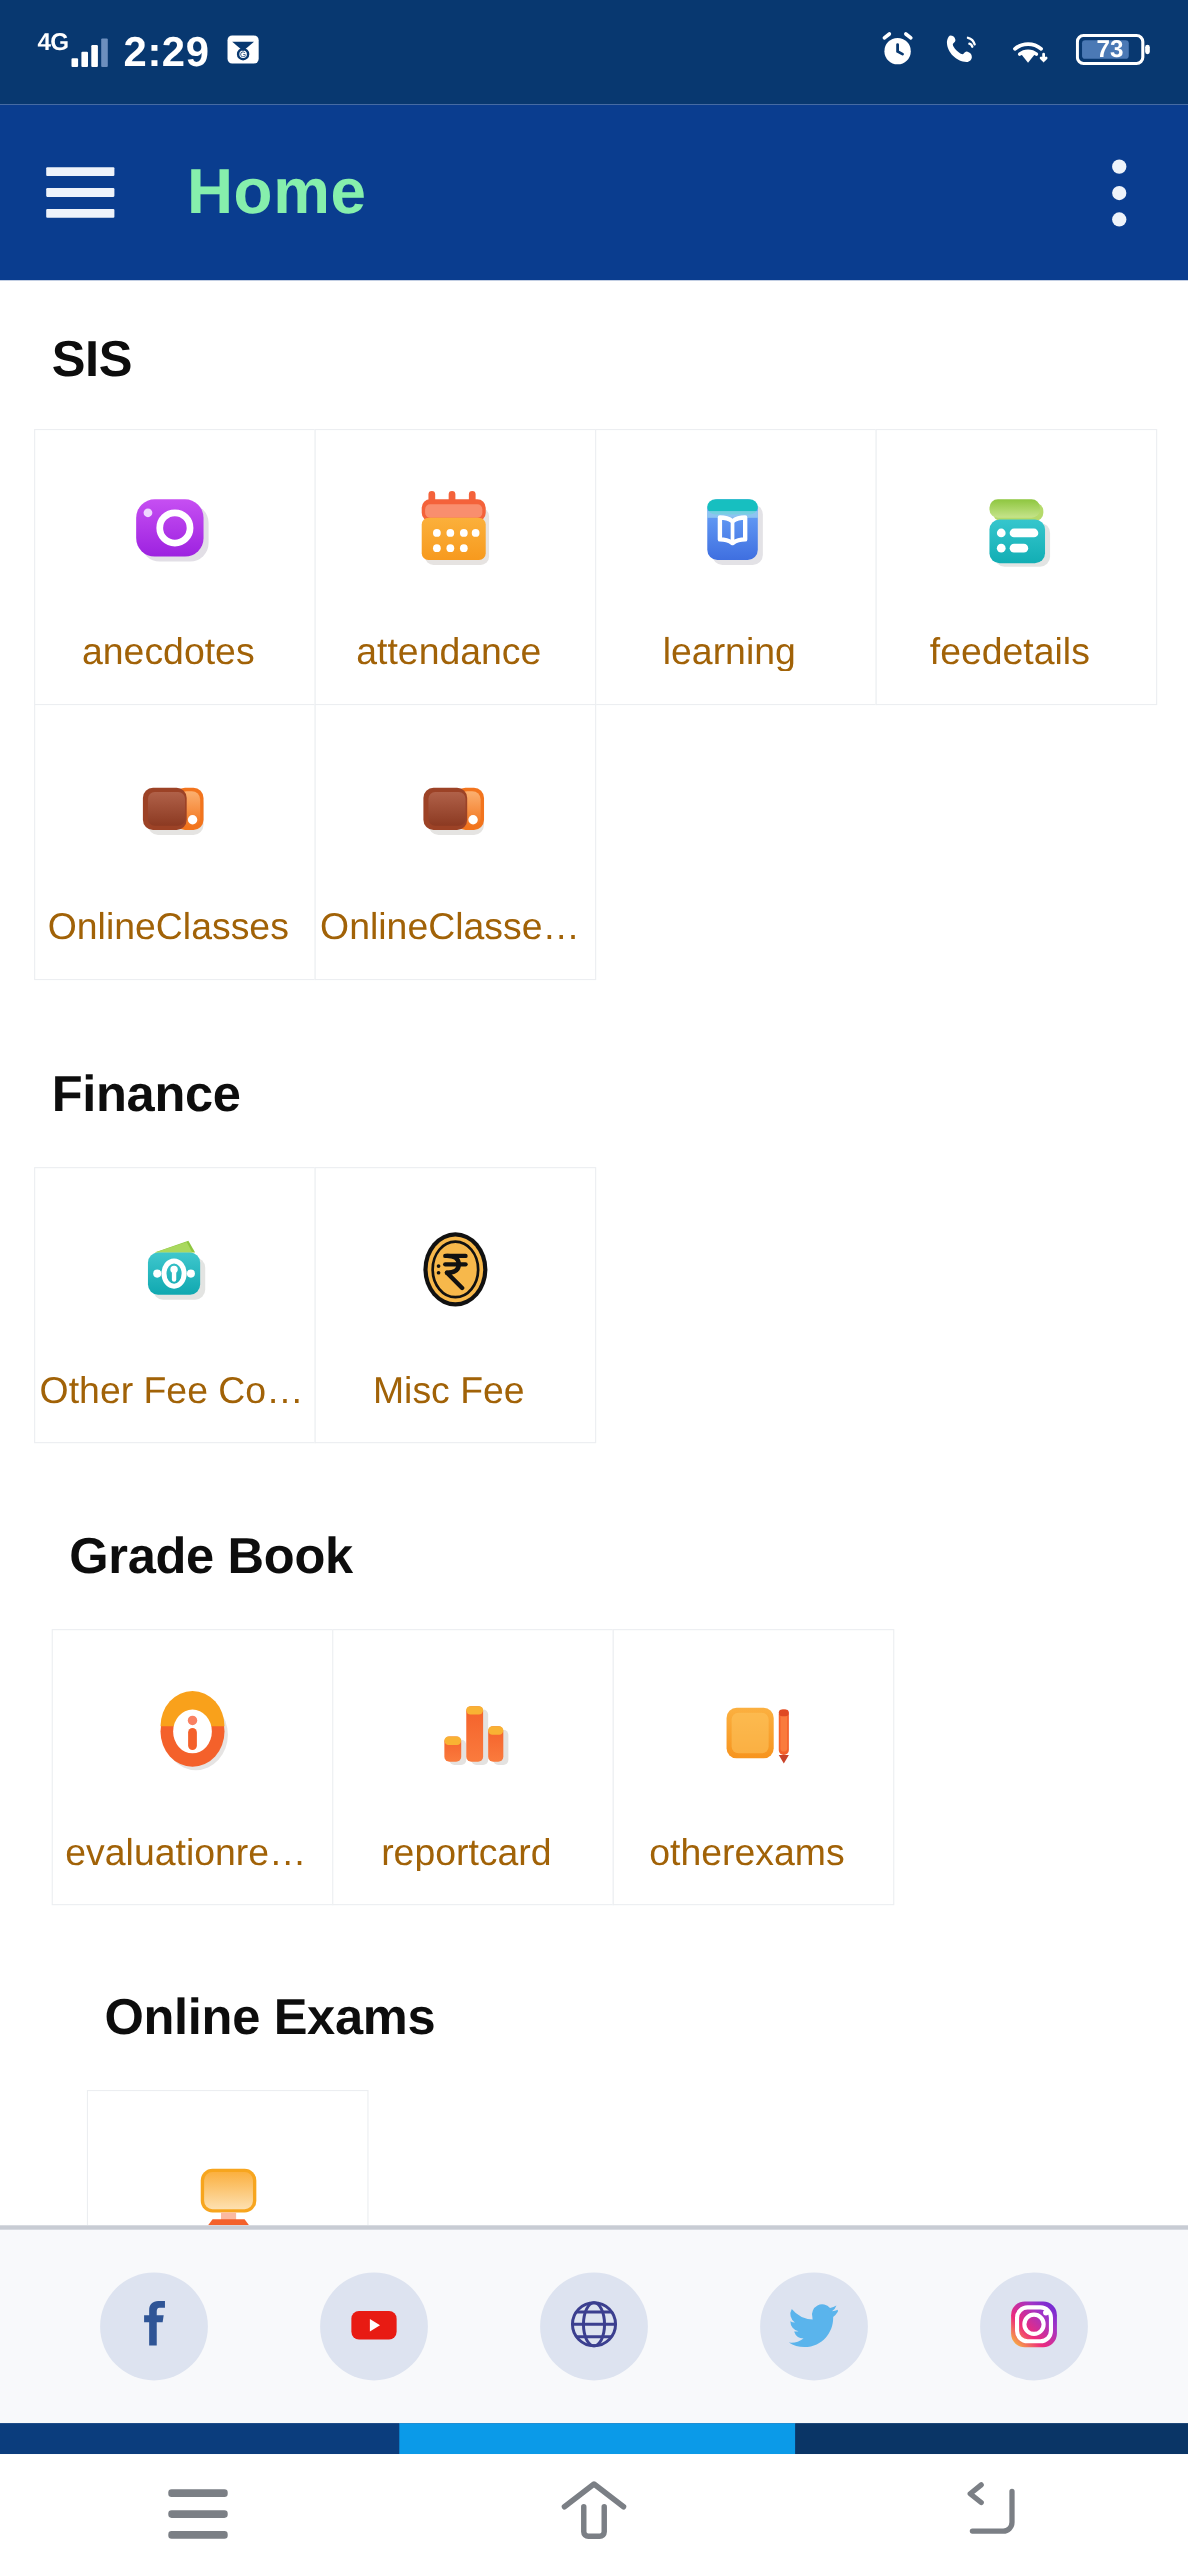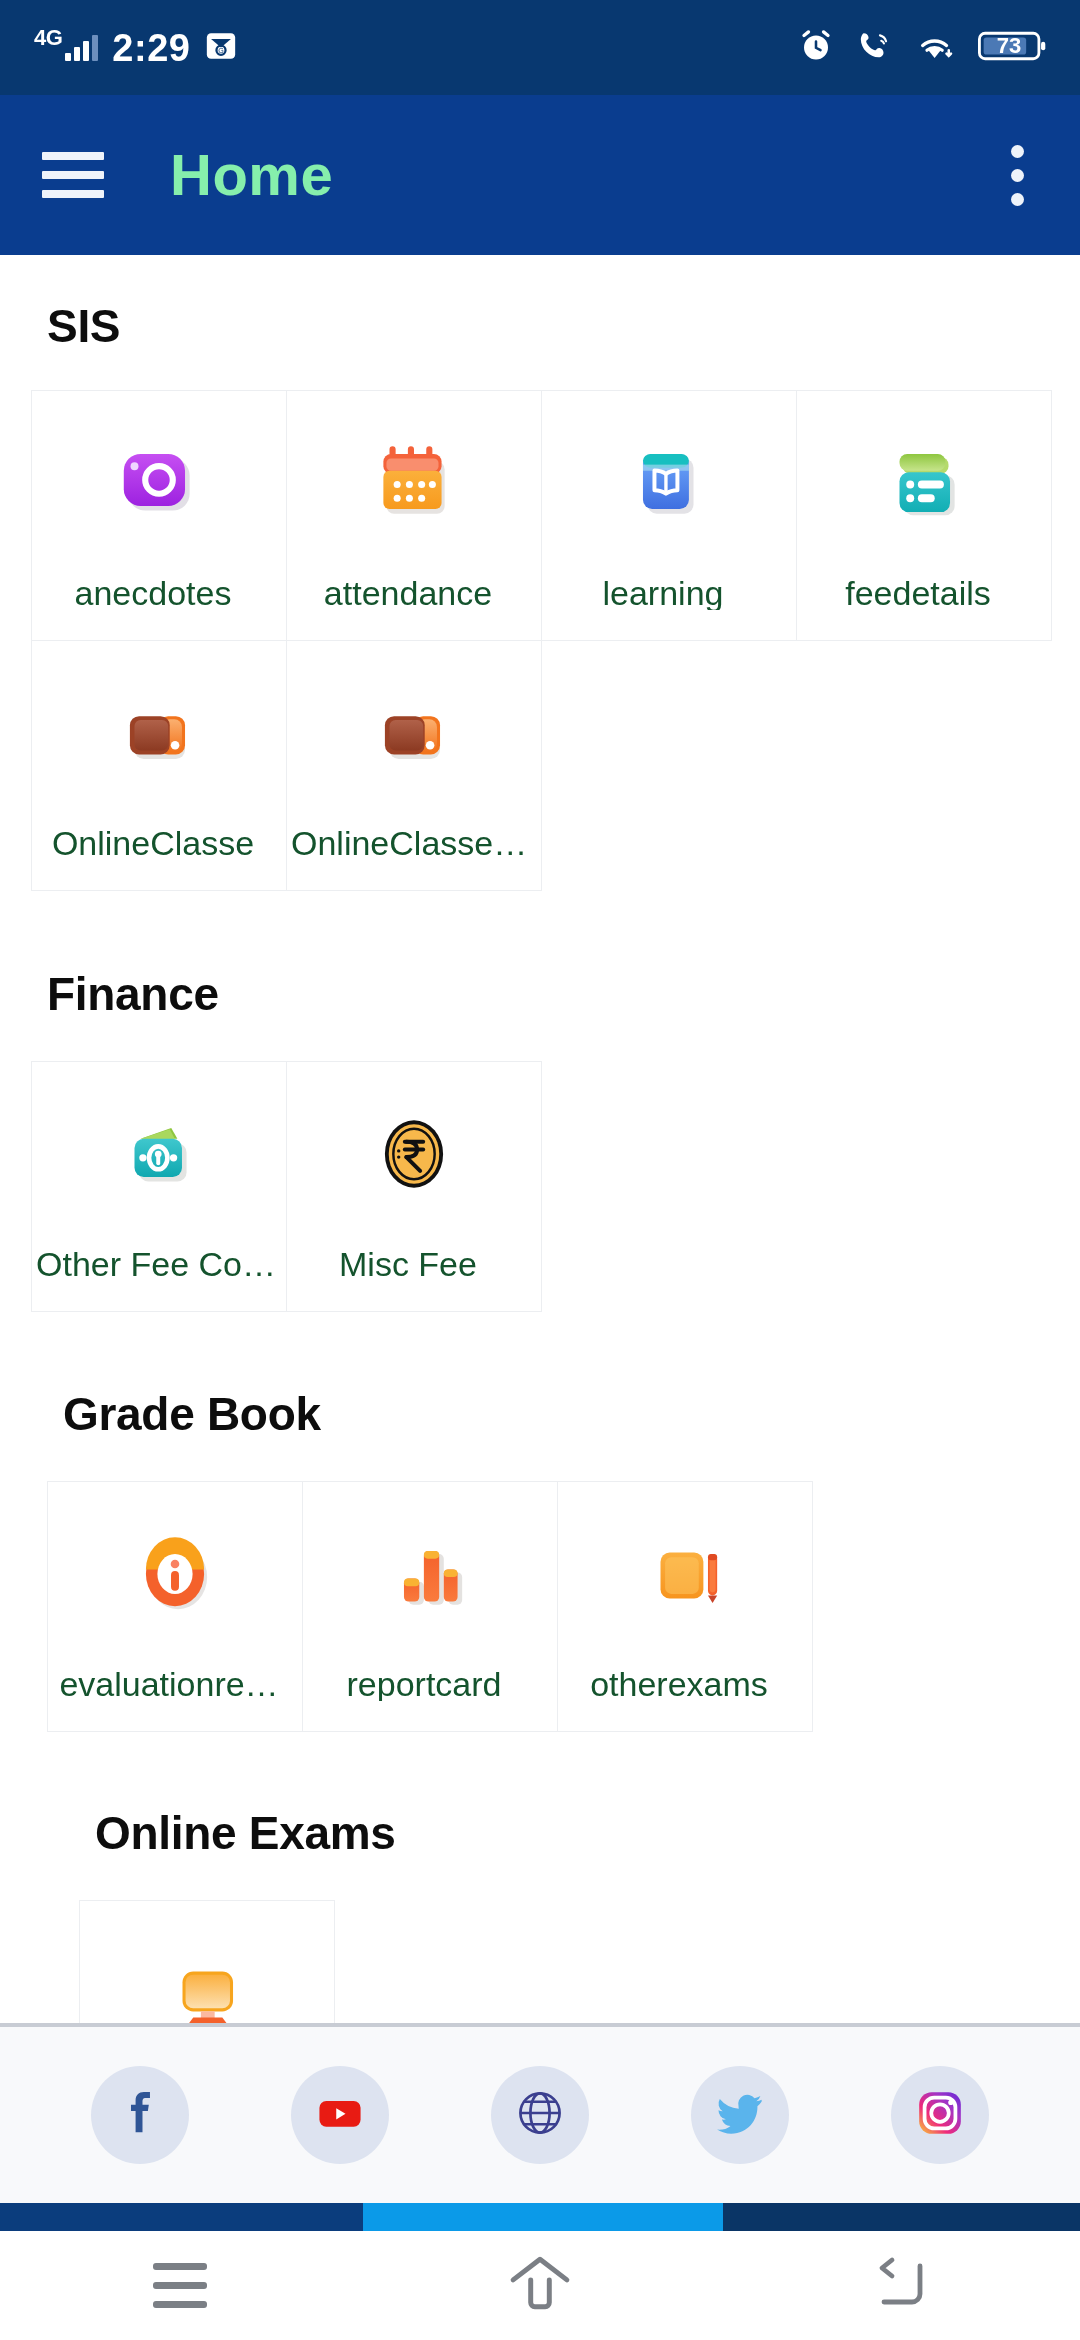--- a/index.html
+++ b/index.html
@@ -65,21 +65,21 @@
     display:flex; flex-direction:column; align-items:center;
     justify-content:flex-start; cursor:pointer;
     margin-right:-1px; margin-bottom:-1px;
     position:relative;
   }
   .cell .ico{
     height:160px; display:flex; align-items:center; justify-content:center;
     margin-top:12px;
   }
   .cell .lbl{
-    font-size:34px; color:#14532d; line-height:1;
+    font-size:34px; color:#a16207; line-height:1;
     position:absolute; bottom:30px; left:0; right:12px; text-align:center;
     white-space:nowrap; overflow:hidden; padding:0 4px;
   }
 
   
   .socialbar{
     position:absolute; left:0; top:2023px; width:1080px; height:180px;
     background:#f8f9fb; border-top:4px solid #c8ccd4;
     display:flex; align-items:center; justify-content:space-around;
     padding:0 40px;
@@ -291,21 +291,21 @@
                   </linearGradient>
               </defs>
               <rect x="16" y="24" width="33" height="25" rx="6" fill="#e5e4e2"></rect>
               <rect x="32" y="21" width="17" height="25" rx="6" fill="#f2741d"></rect>
               <rect x="34" y="23" width="13" height="21" rx="5" fill="url(#gOr2)"></rect>
               <rect x="13" y="21" width="26" height="25" rx="6" fill="#9c4226"></rect>
               <rect x="16" y="23.5" width="22" height="20" rx="4" fill="url(#gBr)"></rect>
               <circle cx="42.5" cy="40" r="2.8" fill="#fff"></circle>
             </svg>
           </div>
-          <div class="lbl">OnlineClasse</div>
+          <div class="lbl">OnlineClasses</div>
         </div>
 
         <div class="cell">
           <div class="ico">
             <svg width="98" height="98" viewBox="0 0 64 64">
               <rect x="16" y="24" width="33" height="25" rx="6" fill="#e5e4e2"></rect>
               <rect x="32" y="21" width="17" height="25" rx="6" fill="#f2741d"></rect>
               <rect x="34" y="23" width="13" height="21" rx="5" fill="url(#gOr2)"></rect>
               <rect x="13" y="21" width="26" height="25" rx="6" fill="#9c4226"></rect>
               <rect x="16" y="23.5" width="22" height="20" rx="4" fill="url(#gBr)"></rect>

